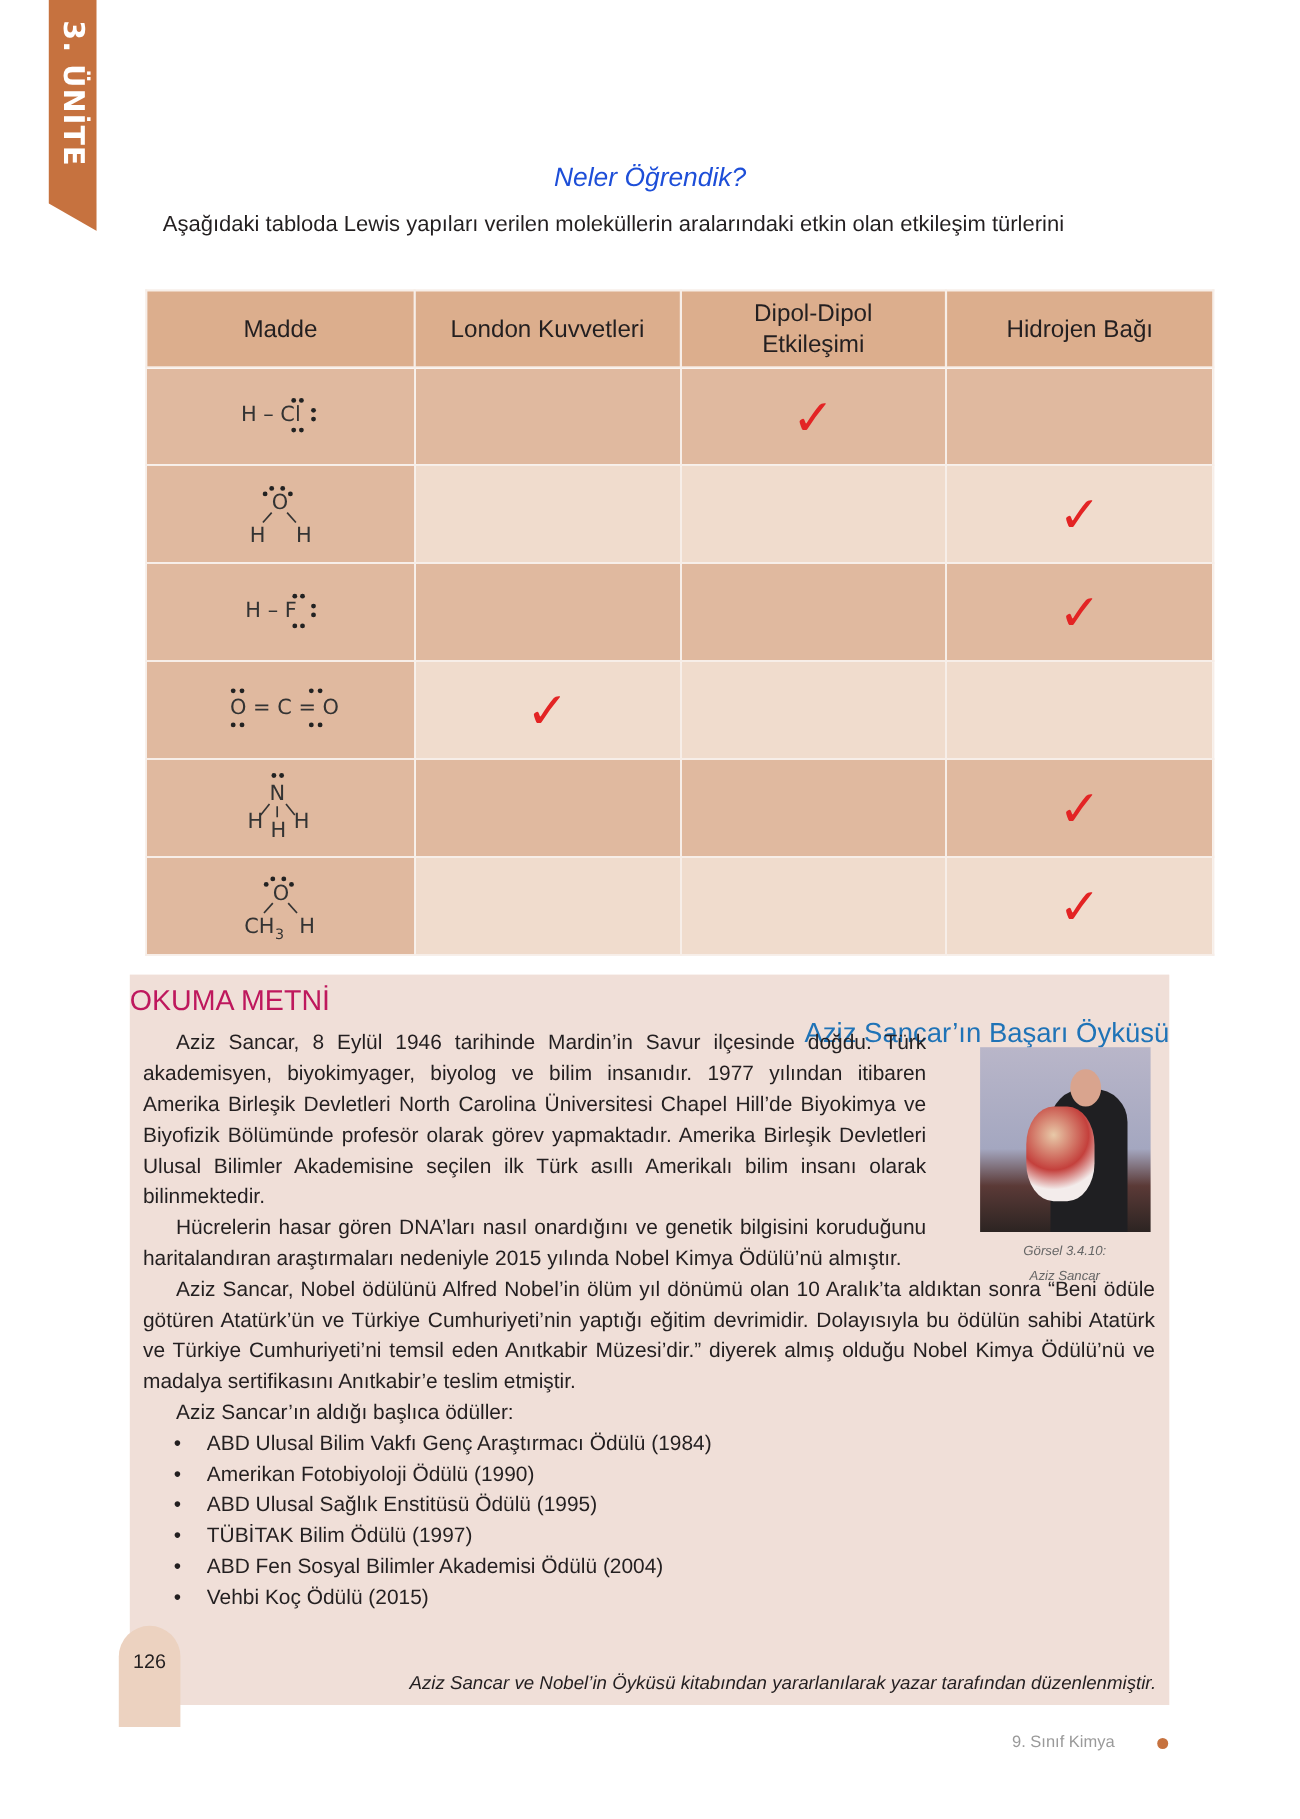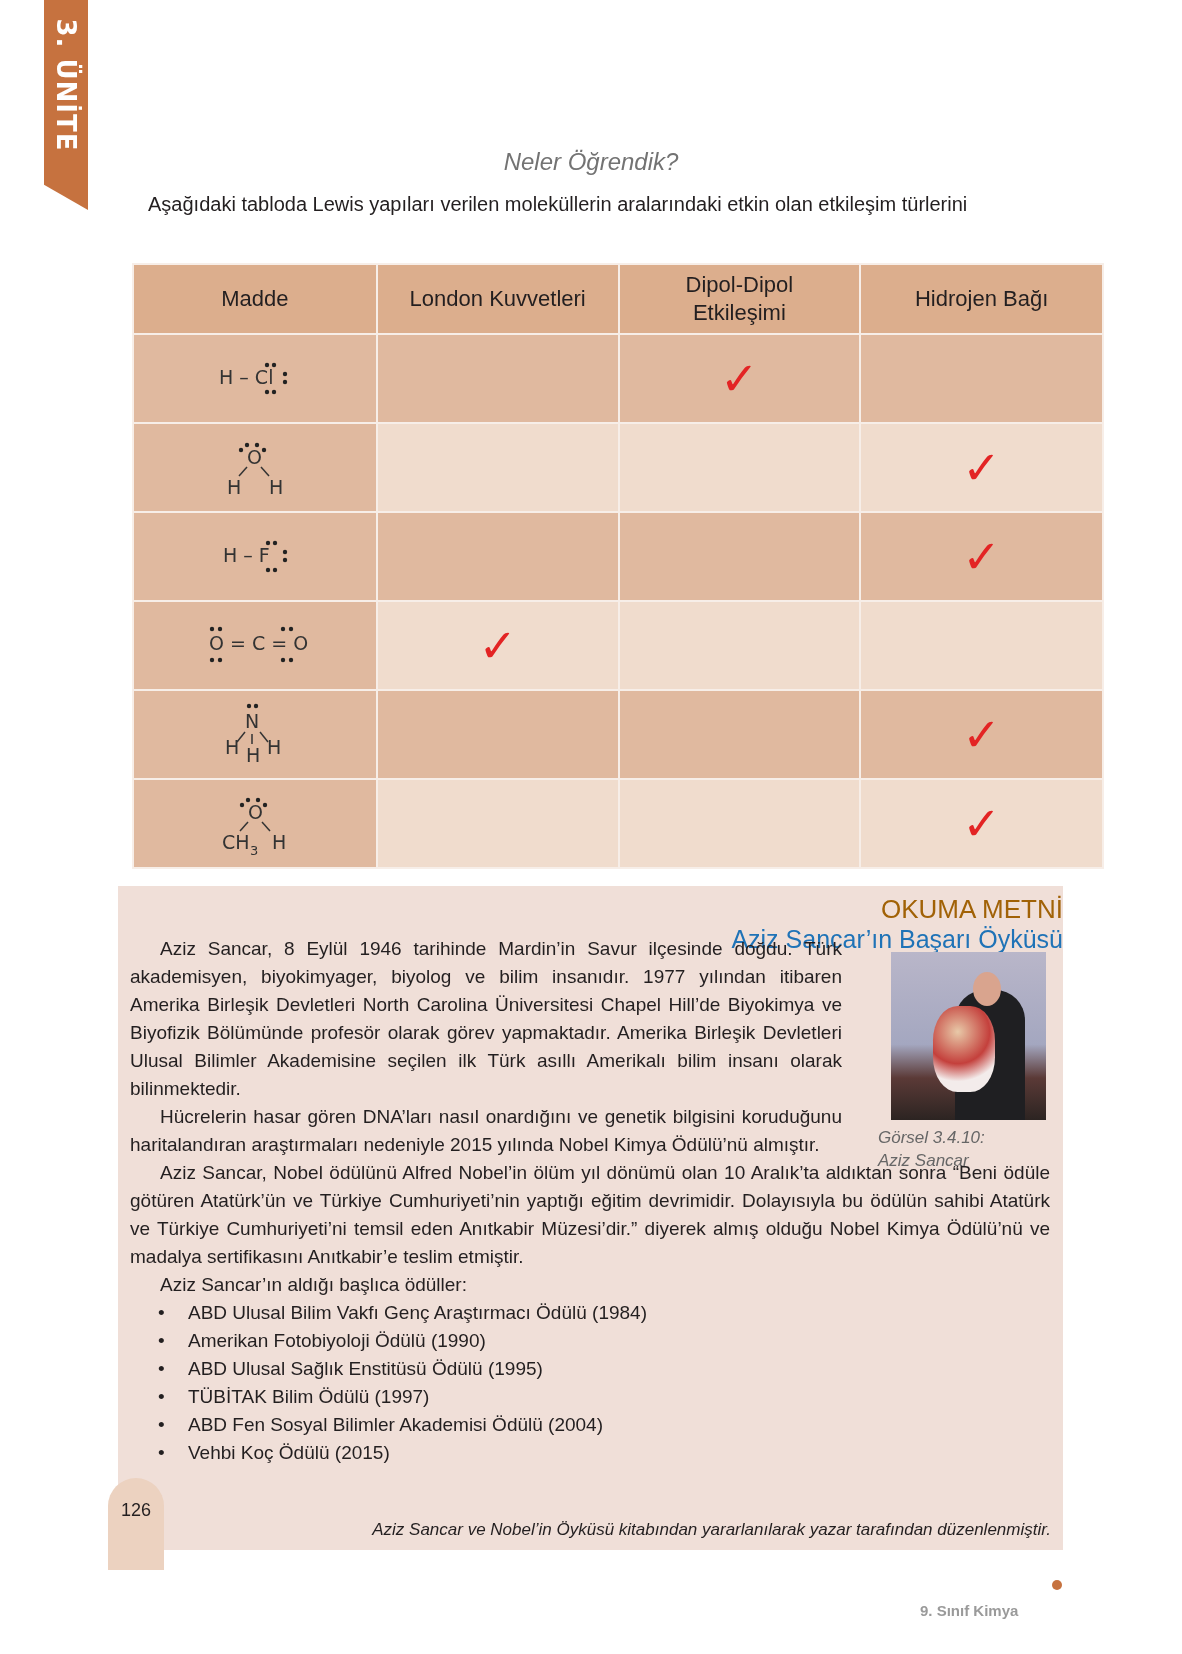--- a/index.html
+++ b/index.html
@@ -13,21 +13,21 @@
       clip-path: polygon(0 0, 100% 0, 100% 100%, 0 88%);
     }
     .unit-tab span {
       position:absolute; left:50%; top:70px; transform:translateX(-50%) rotate(90deg);
       transform-origin:center; white-space:nowrap; color:#fff; font-weight:bold;
       font-size:26px; letter-spacing:1px; font-family:"DejaVu Sans", sans-serif;
       width:140px; text-align:center; margin-left:0;
     }
     .section-title {
       position:absolute; top:148px; left:0; width:1182px; text-align:center;
-      font-style:italic; color:#737373; font-size:24px;
+      font-style:italic; color:#1d4ed8; font-size:24px;
     }
     .intro {
       position:absolute; left:116px; top:188px; width:950px; font-size:20px; line-height:32px;
     }
     .intro p { margin:0; }
     .intro .indent { padding-left:32px; }
 
     table.lewis {
       position:absolute; left:132px; top:263px; width:972px;
       border-collapse:collapse; table-layout:fixed;
@@ -42,21 +42,21 @@
     table.lewis tr.dark td { background:#e0b99f; }
     table.lewis tr.light td { background:#f0dccd; }
     table.lewis tr td:first-child { background:#e0b99f;margin-top:12px; }
     .check {
       color:#e32424; font-size:46px; font-family:"DejaVu Sans", sans-serif; line-height:1;
     }
     .reading {
       position:absolute; left:118px; top:886px; width:945px; height:664px; background:#f0dfd8;
     }
     .reading .title1 {
-      text-align:right; color:#a16207; font-size:26px; margin-top:8px;
+      text-align:left; color:#be185d; font-size:26px; margin-top:8px;
     }
     .reading .title2 {
       text-align:right; color:#1f73b7; font-size:25px; margin-top:0;
     }
     .reading .body {
       position:absolute; left:12px; top:49px; width:920px; font-size:19px; line-height:28px;
     }
     .reading .body p { margin:0; text-align:justify; }
     .reading .body .ind { text-indent:30px; }
     .reading .narrow { width:712px; }
@@ -71,36 +71,36 @@
     }
     .photo .head {
       position:absolute; left:82px; top:20px; width:28px; height:34px; background:#d9a48e; border-radius:50%;
     }
     .photo .bouquet {
       position:absolute; left:42px; top:54px; width:62px; height:86px;
       background:radial-gradient(circle at 40% 30%, #e8c9a8, #c4403c 45%, #f3eceb 70%);
       border-radius:40%;
     }
     .caption {
-      position:absolute; left:760px; top:240px; width:180px; 
-      font-style:italic; color:#666; font-size:17px; line-height:23px;
+      position:absolute; left:760px; top:240px; width:180px; text-align:center;
+      font-style:italic; color:#666; font-size:12px; line-height:23px;
     }
     ul.awards { list-style:none; margin:0; padding:0 0 0 28px; }
     ul.awards li { position:relative; padding-left:30px; }
     ul.awards li::before { content:"•"; position:absolute; left:0; }
     .source {
       position:absolute; right:12px; bottom:10px; font-style:italic; font-size:17px;
     }
     .page-tab {
       position:absolute; left:108px; top:1478px; width:56px; height:92px; background:#ecd2c0;
       border-radius:28px 28px 0 0; text-align:center;
     }
     .page-tab span { display:block; margin-top:22px; font-size:18px; }
     .footer-book {
-      position:absolute; left:920px; top:1575px; font-size:15px; font-weight:bold; color:#9a9a9a;margin-top:27px;
+      position:absolute; left:920px; top:1575px; font-size:15px; font-weight:normal; color:#9a9a9a;
     }
     .footer-dot {
       position:absolute; left:1052px; top:1580px; width:10px; height:10px; border-radius:50%; background:#c6723f;
     }
   </style>
 </head>
 <body>
 
 <div class="unit-tab">
   <span>3. ÜNİTE</span>

